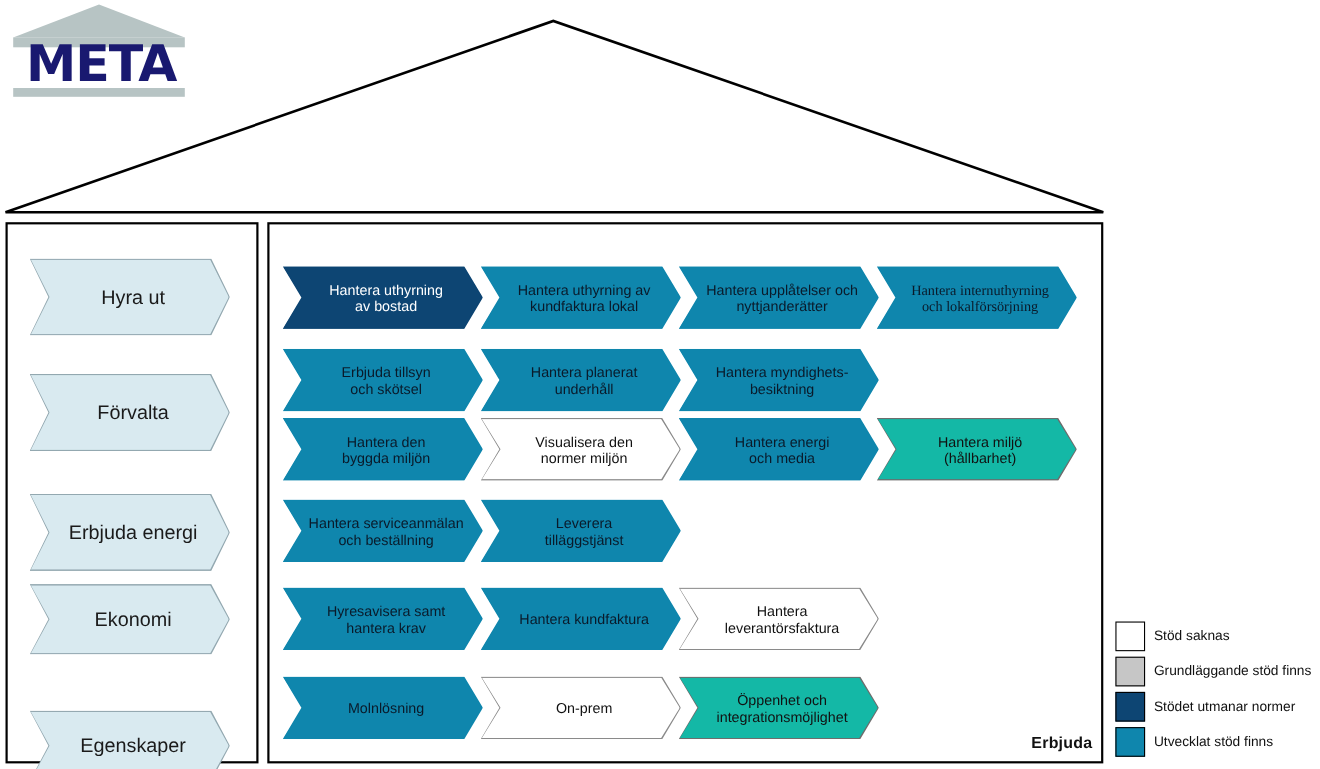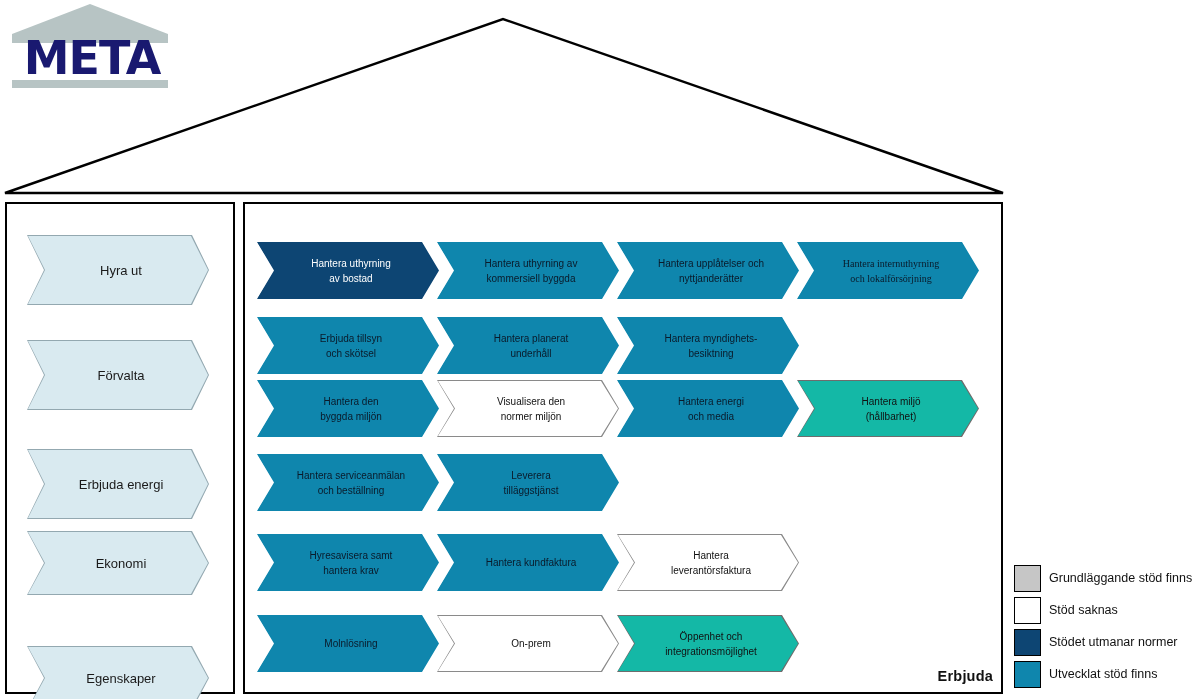--- a/index.html
+++ b/index.html
@@ -33,21 +33,21 @@
   #main-panel{left:243px;top:202px;width:760px;height:492px;}
 
   
   .chev{
     position:absolute;box-sizing:border-box;
     display:flex;align-items:center;justify-content:center;text-align:center;
     -webkit-clip-path:polygon(0 0, calc(100% - 17px) 0, 100% 50%, calc(100% - 17px) 100%, 0 100%, 17px 50%);
     clip-path:polygon(0 0, calc(100% - 17px) 0, 100% 50%, calc(100% - 17px) 100%, 0 100%, 17px 50%);
   }
   .chev .lbl{
-    position:relative;z-index:2;font-size:10px;line-height:15px;
+    position:relative;z-index:2;font-size:13px;line-height:15px;
     padding:0 14px 0 20px;white-space:pre-line;
   }
 
   
   .v-none   {background:#ffffff;color:#111111;}
   .v-basic  {background:#14b8a6;color:#111111;}
   .v-dev    {background:#0f86ad;color:#0a1a2a;}
   .v-norm   {background:#0d4573;color:#ffffff;}
 
   .chev-wrap{position:absolute;}
@@ -56,21 +56,21 @@
     background:#6d6d6d;
     -webkit-clip-path:polygon(0 0, calc(100% - 17px) 0, 100% 50%, calc(100% - 17px) 100%, 0 100%, 17px 50%);
     clip-path:polygon(0 0, calc(100% - 17px) 0, 100% 50%, calc(100% - 17px) 100%, 0 100%, 17px 50%);
   }
   .chev-wrap .fill{left:0;top:0;width:100%;height:100%;}
 
   
   .stage{
     background:#d9eaf0;color:#1a1a1a;font-size:13px;
   }
-  .stage .lbl{font-size:13px;padding:0 10px 0 16px;}
+  .stage .lbl{font-size:18px;padding:0 10px 0 16px;}
 
   
   #legend{position:absolute;left:1014px;top:562px;width:186px;}
   .lg-row{display:flex;align-items:center;height:32px;}
   .lg-sw{width:27px;height:27px;border:1.6px solid #000;box-sizing:border-box;flex:0 0 auto;}
   .lg-tx{margin-left:8px;font-size:12.5px;color:#111;white-space:nowrap;}
 
   
   #momentum{
     position:absolute;left:880px;top:668px;width:113px;text-align:right;
@@ -131,21 +131,21 @@
       <div class="edge" style="background: rgb(13, 69, 115);"></div>
       <div class="chev fill v-norm">
         <span class="lbl">Hantera uthyrning
 av bostad</span>
       </div>
     </div>
     <div class="chev-wrap" style="left: 438px; top: 243px; width: 180px; height: 55px;">
       <div class="edge" style="background: rgb(15, 134, 173);"></div>
       <div class="chev fill v-dev">
         <span class="lbl">Hantera uthyrning av
-kommersiell byggda</span>
+kundfaktura lokal</span>
       </div>
     </div>
     <div class="chev-wrap" style="left: 618px; top: 243px; width: 180px; height: 55px;">
       <div class="edge" style="background: rgb(15, 134, 173);"></div>
       <div class="chev fill v-dev">
         <span class="lbl">Hantera upplåtelser och
 nyttjanderätter</span>
       </div>
     </div>
     <div class="chev-wrap" style="left: 798px; top: 243px; width: 180px; height: 55px; font-family: Liberation Serif, serif;">
@@ -256,28 +256,28 @@
         <span class="lbl">Öppenhet och
 integrationsmöjlighet</span>
       </div>
     </div>
   </div>
 
 <div id="momentum">Erbjuda</div>
 
 <div id="legend">
     <div class="lg-row">
+      <div class="lg-sw" style="background: rgb(255, 255, 255);"></div>
+      <div class="lg-tx">Stöd saknas</div>
+    </div>
+    <div class="lg-row">
       <div class="lg-sw" style="background: rgb(198, 198, 198);"></div>
       <div class="lg-tx">Grundläggande stöd finns</div>
     </div>
     <div class="lg-row">
-      <div class="lg-sw" style="background: rgb(255, 255, 255);"></div>
-      <div class="lg-tx">Stöd saknas</div>
-    </div>
-    <div class="lg-row">
       <div class="lg-sw" style="background: rgb(13, 69, 115);"></div>
       <div class="lg-tx">Stödet utmanar normer</div>
     </div>
     <div class="lg-row">
       <div class="lg-sw" style="background: rgb(15, 134, 173);"></div>
       <div class="lg-tx">Utvecklat stöd finns</div>
     </div>
   </div>
 
 </body></html>

